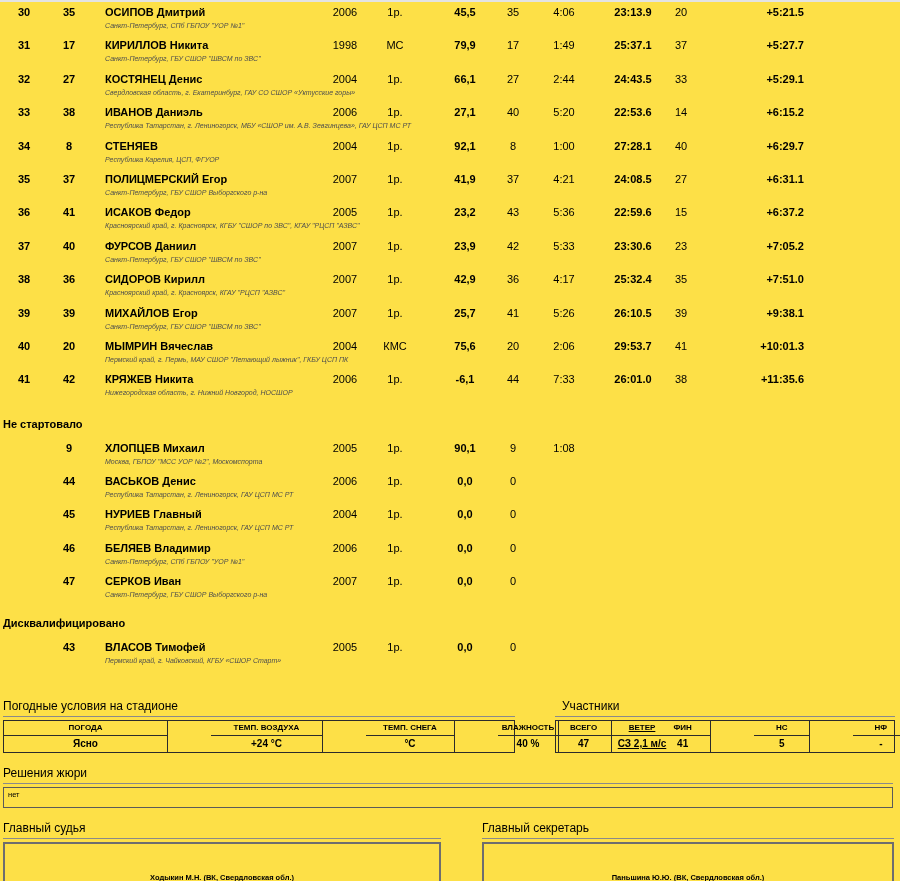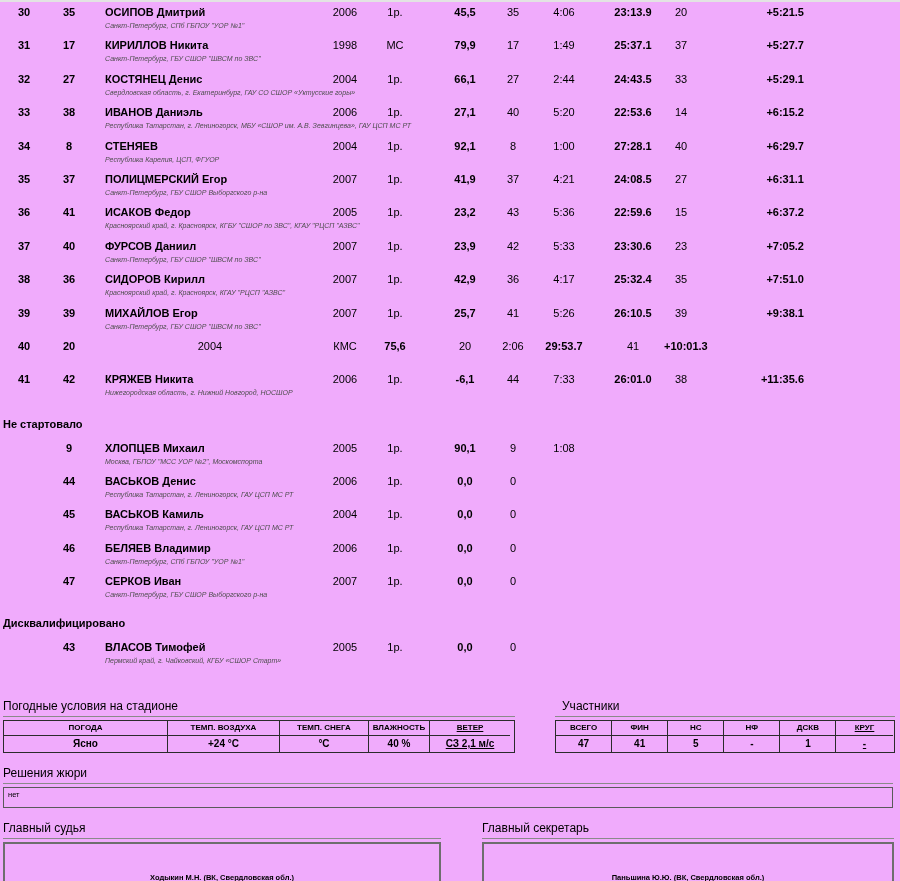--- a/index.html
+++ b/index.html
@@ -1,17 +1,17 @@
 <!DOCTYPE html>
 <html lang="ru"><head>
 <meta charset="utf-8">
 <style>
   html,body{margin:0;padding:0;background:#fff;}
   body{font-family:"Liberation Sans", sans-serif; color:#000;}
-  .page{position:relative;width:900px;height:881px;overflow:hidden;border-top:2px solid #e3e3e3;box-sizing:border-box;background:#f0abfc;}
+  .page{position:relative;width:900px;height:881px;overflow:hidden;border-top:2px solid #e3e3e3;box-sizing:border-box;background:#fde047;}
 
   
   .rows{padding-top:3px;}
   .rrow{display:grid;grid-template-columns:48px 42px 240px 30px 70px 70px 26px 76px 62px 34px 110px;align-items:start;min-height:33.4px;box-sizing:border-box;}
   .rrow > div{font-size:11px;line-height:13px;padding-top:1px;}
   .c-place,.c-bib,.c-year,.c-rank,.c-points,.c-pos,.c-time,.c-result,.c-rank2{text-align:center;}
   .c-points,.c-result,.c-gap{font-weight:bold;}
   .c-gap{text-align:right;padding-right:4px;}
   .c-name{padding-left:15px;text-align:left;}
   .c-place,.c-bib{font-weight:bold;}
@@ -21,21 +21,21 @@
   .section-title{font-size:11px;font-weight:bold;margin:9px 0 8px 3px;line-height:18px;}
   .section-title.dsq{margin-top:6px;}
 
   
   .info-strip{display:flex;margin-top:26px;margin-left:3px;}
   .wx-block{width:512px;}
   .pt-block{width:340px;margin-left:40px;}
   .sub-title{font-size:12px;font-weight:normal;line-height:14px;border-bottom:1px solid #8a8a8a;padding-bottom:3px;margin-bottom:3px;}
   .pt-block .sub-title{padding-left:7px;box-sizing:border-box;}
   .dtable{border:1.5px solid #2b2b2b;}
-  .trow{display:grid;}
+  .trow{display:grid;gap:43px;}
   .wx-block .trow{grid-template-columns:164px 112px 89px 61px 80px;}
   .pt-block .trow{grid-template-columns:repeat(6,56.1px);}
   .trow.head .tcell{font-size:8px;font-weight:bold;height:14px;line-height:14px;border-bottom:1.5px solid #2b2b2b;}
   .trow.vals .tcell{font-size:10px;font-weight:bold;height:16px;line-height:16px;}
   .tcell{text-align:center;border-right:1.5px solid #2b2b2b;overflow:hidden;white-space:nowrap;}
   .tcell:last-child{border-right:none;text-decoration:underline;}
 
   
   .jury{margin-top:13px;margin-left:3px;width:890px;}
   .jury-box{border:1px solid #5a5a5a;height:21px;box-sizing:border-box;padding:2px 4px;font-size:7.5px;line-height:9px;}
@@ -209,20 +209,24 @@
     <div class="c-points">25,7</div>
     <div class="c-pos">41</div>
     <div class="c-time">5:26</div>
     <div class="c-result">26:10.5</div>
     <div class="c-rank2">39</div>
     <div class="c-gap">+9:38.1</div>
   </div>
       <div class="rrow">
     <div class="c-place">40</div>
     <div class="c-bib">20</div>
+    <div class="c-name">
+      <div class="athlete-name">МЫМРИН Вячеслав</div>
+      <div class="athlete-club">Пермский край, г. Пермь, МАУ СШОР "Летающий лыжник", ГКБУ ЦСП ПК</div>
+    </div>
     <div class="c-year">2004</div>
     <div class="c-rank">КМС</div>
     <div class="c-points">75,6</div>
     <div class="c-pos">20</div>
     <div class="c-time">2:06</div>
     <div class="c-result">29:53.7</div>
     <div class="c-rank2">41</div>
     <div class="c-gap">+10:01.3</div>
   </div>
       <div class="rrow">
@@ -274,21 +278,21 @@
     <div class="c-pos">0</div>
     <div class="c-time"></div>
     <div class="c-result"></div>
     <div class="c-rank2"></div>
     <div class="c-gap"></div>
   </div>
       <div class="rrow">
     <div class="c-place"></div>
     <div class="c-bib">45</div>
     <div class="c-name">
-      <div class="athlete-name">ВАСЬКОВ Камиль</div>
+      <div class="athlete-name">НУРИЕВ Главный</div>
       <div class="athlete-club">Республика Татарстан, г. Лениногорск, ГАУ ЦСП МС РТ</div>
     </div>
     <div class="c-year">2004</div>
     <div class="c-rank">1р.</div>
     <div class="c-points">0,0</div>
     <div class="c-pos">0</div>
     <div class="c-time"></div>
     <div class="c-result"></div>
     <div class="c-rank2"></div>
     <div class="c-gap"></div>

